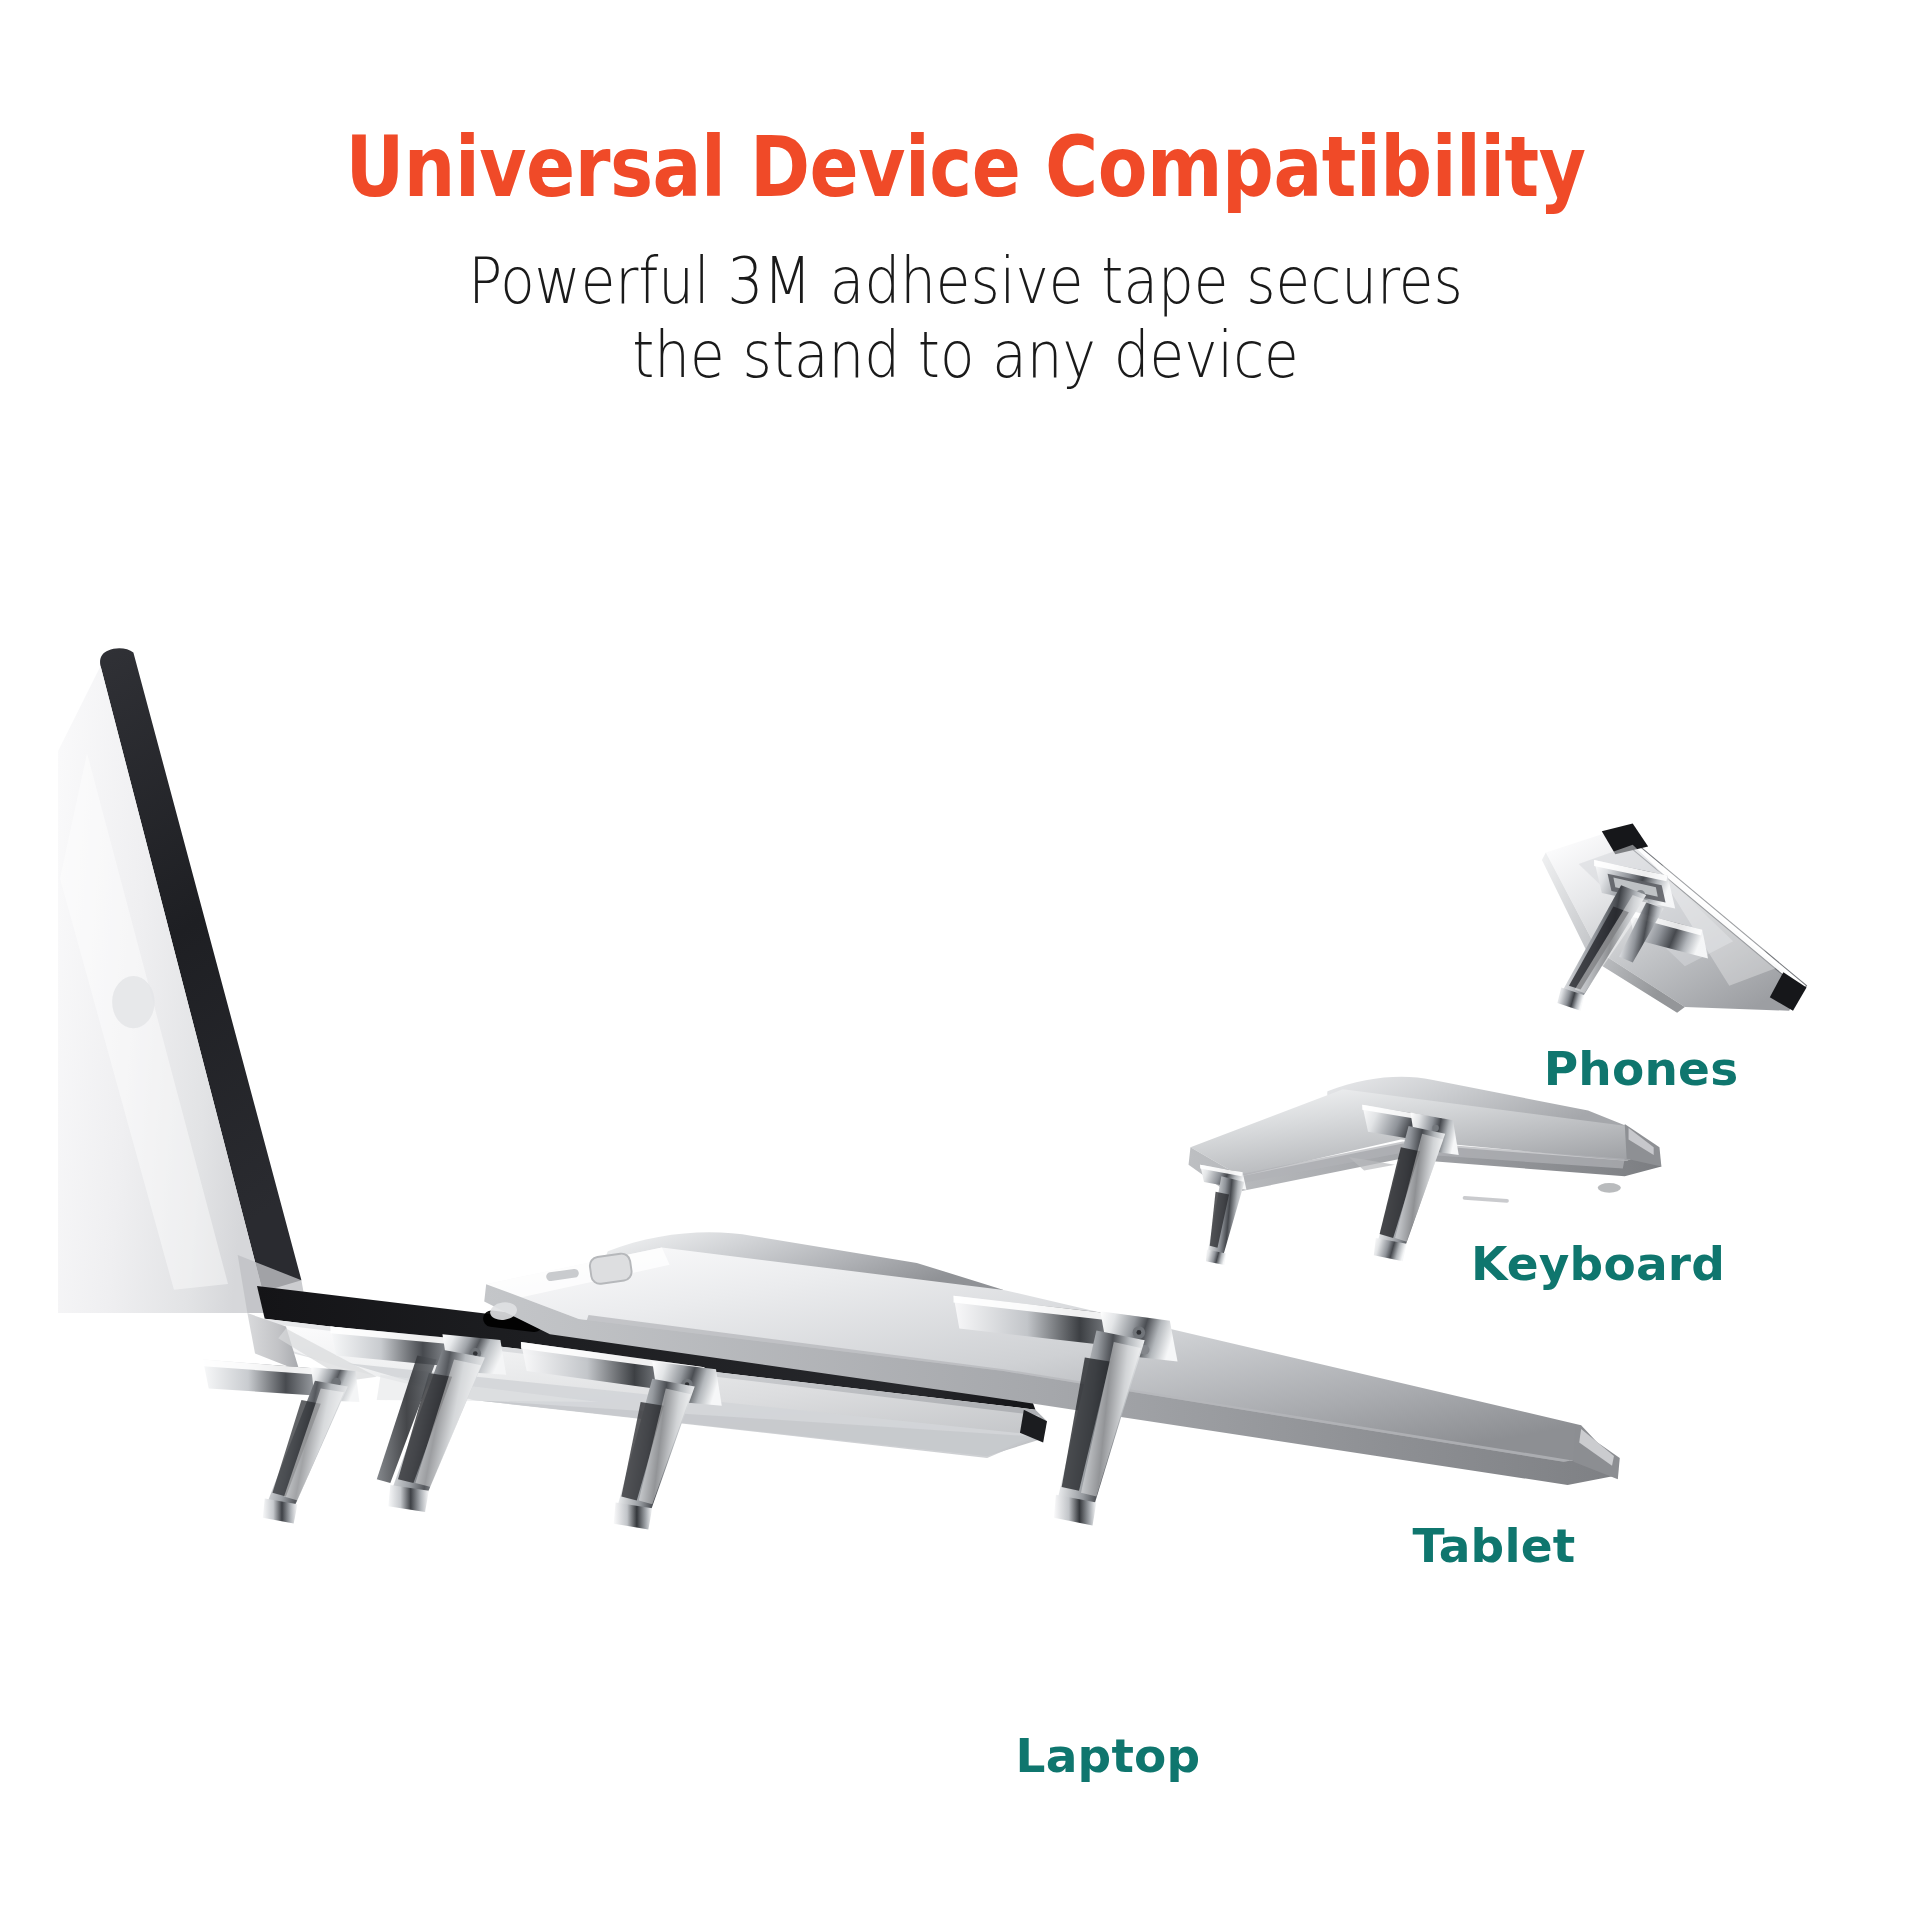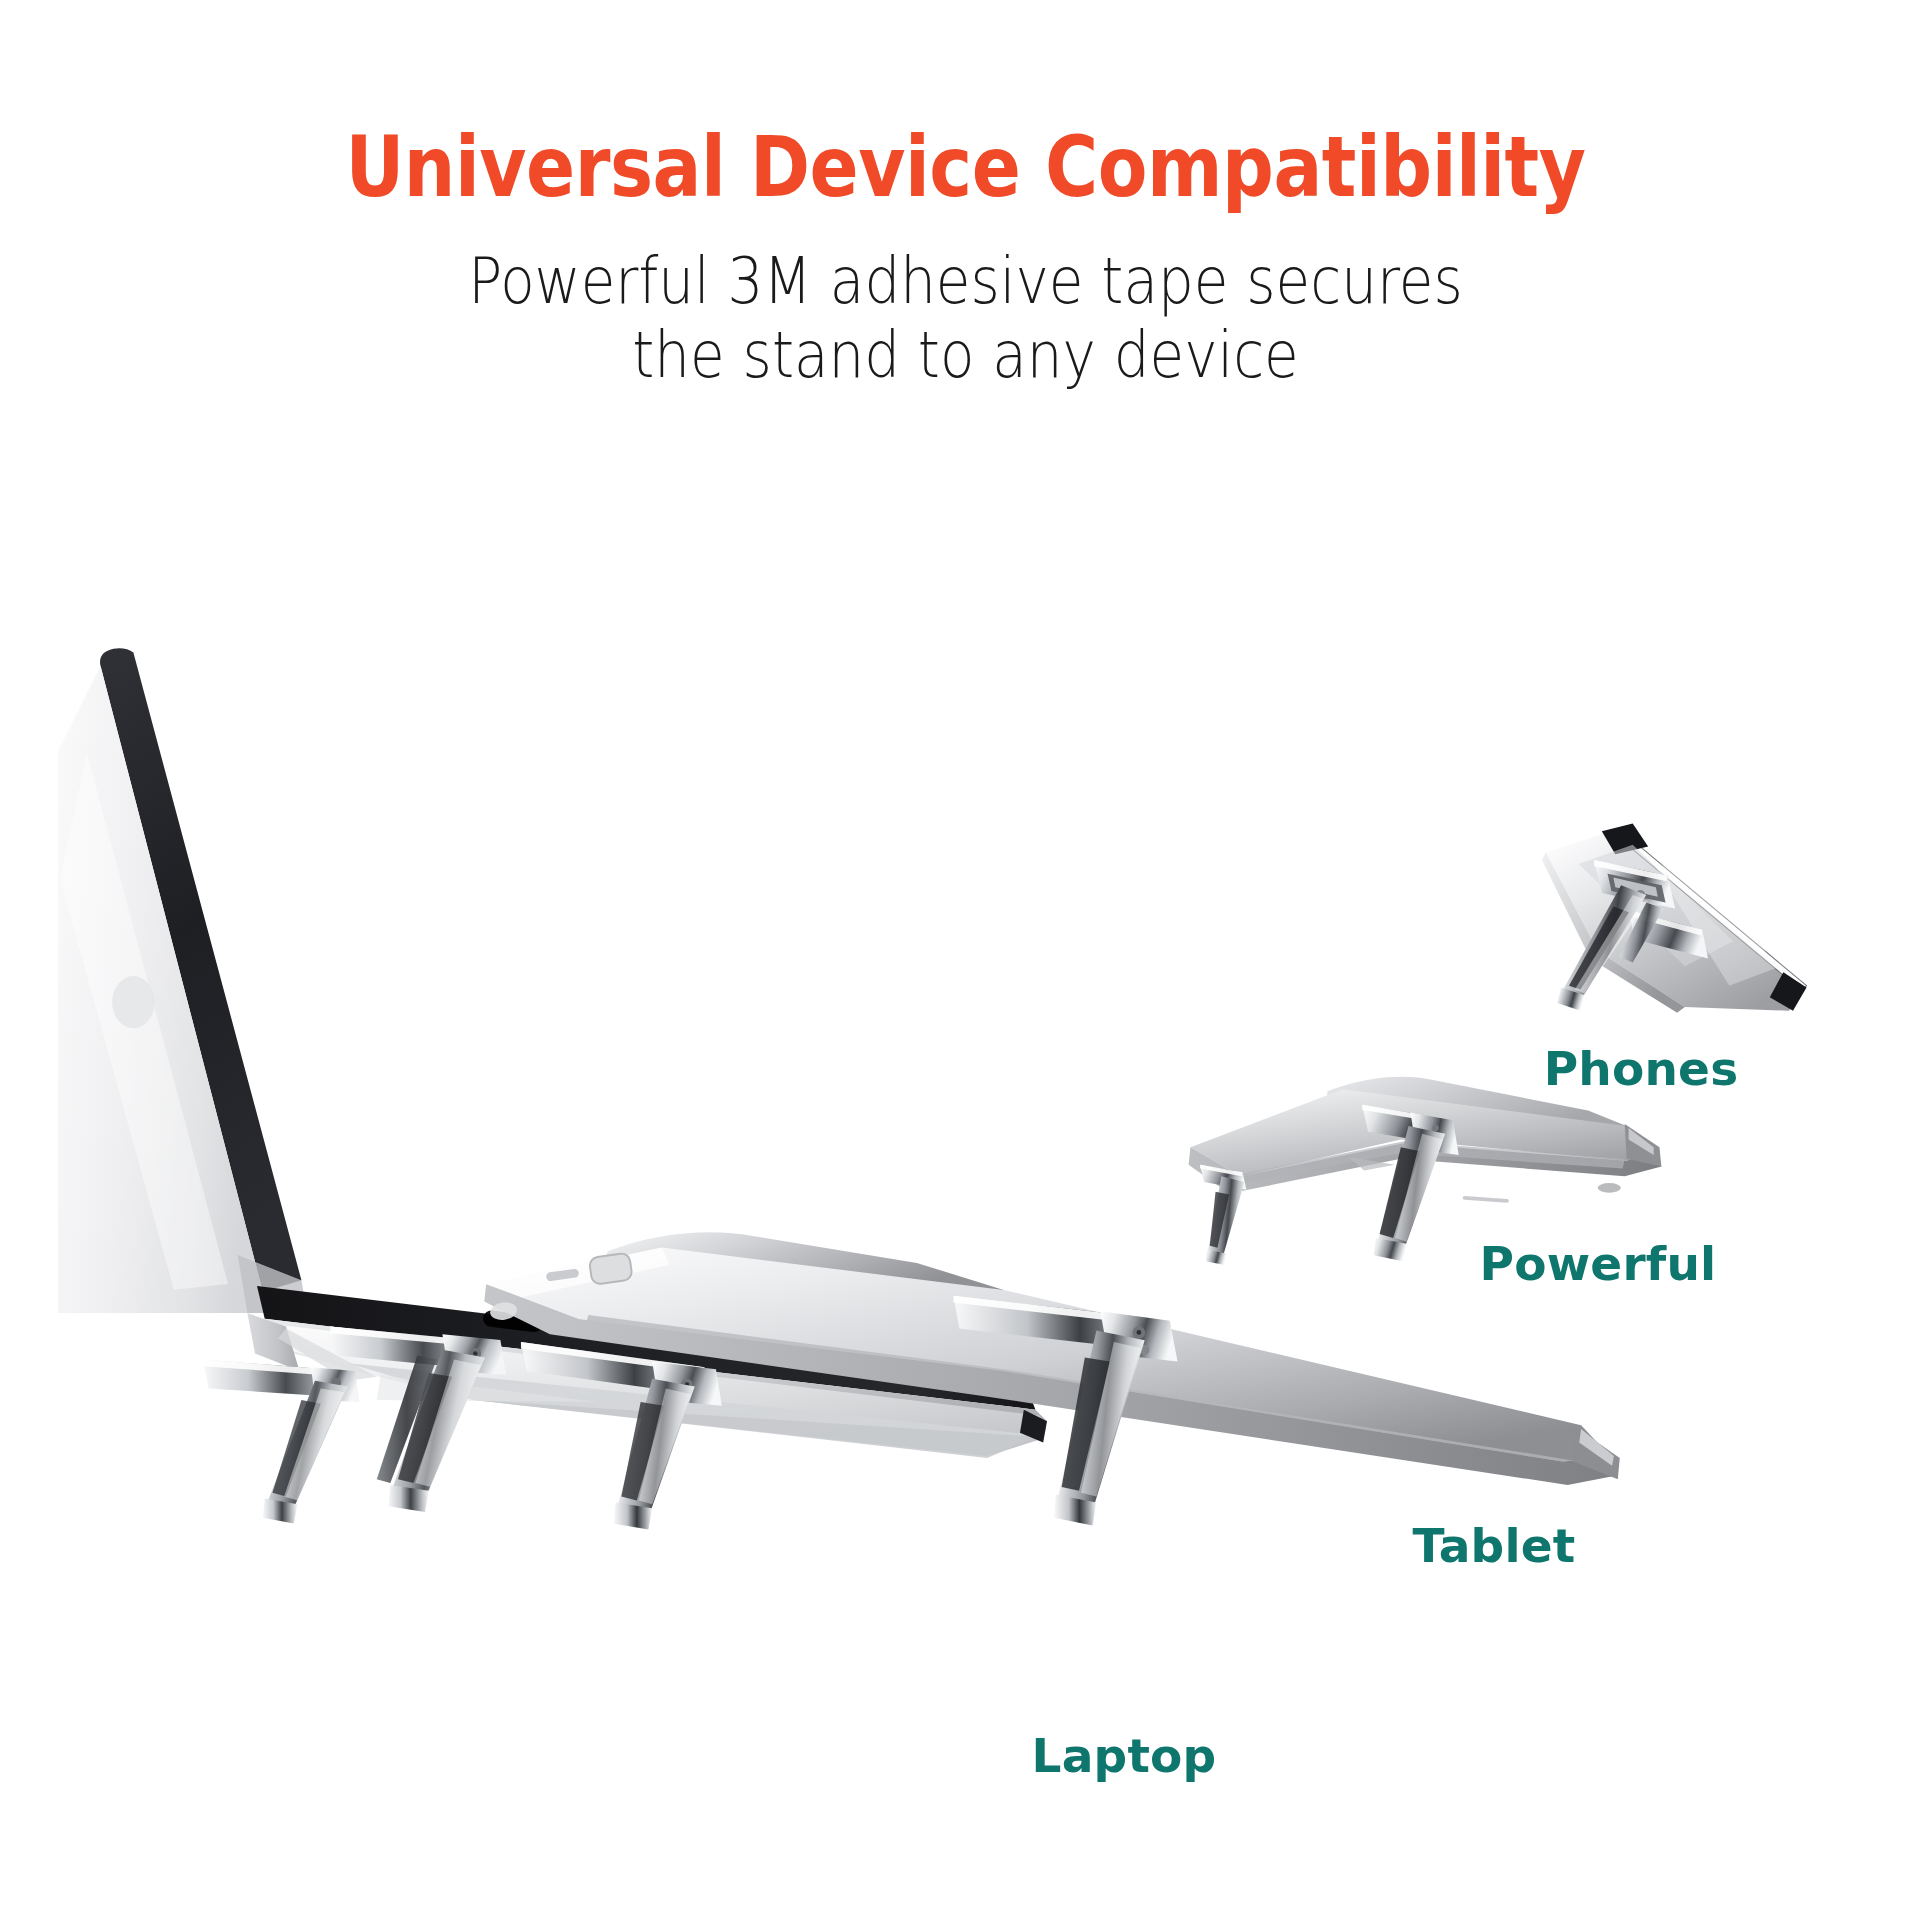--- a/index.html
+++ b/index.html
@@ -49,21 +49,21 @@
     font-family:"DejaVu Sans","Liberation Sans", sans-serif;
     font-weight:bold;
     font-size:47px;
     color:#0f766e;
     letter-spacing:0.2px;
     white-space:nowrap;
   }
   #label-phones   { left:1641px; top:1041px; transform:translateX(-50%); }
   #label-keyboard { left:1598px; top:1236px; transform:translateX(-50%); }
   #label-tablet   { left:1494px; top:1482px; transform:translateX(-50%);margin-top:36px; }
-  #label-laptop   { left:1108px; top:1728px; transform:translateX(-50%);margin-left:16px; }
+  #label-laptop   { left:1108px; top:1728px; transform:translateX(-50%); }
 
   
   .scene { position:absolute; }
   .scene svg { display:block; overflow:visible; }
 
 </style>
 </head>
 <body>
 
 <div id="page">
@@ -398,18 +398,18 @@
         <path d="M 96 92 L 112 98 L 46 194 L 36 190 Z" fill="#FFFFFF" opacity="0.42"></path>
 
         <path d="M 22 188 L 46 196 L 42 212 L 18 204 Z" fill="url(#pchrome)"></path>
 
         <path d="M 110 100 L 128 106 L 96 162 L 82 156 Z" fill="url(#pchrome)" opacity="0.92"></path>
       </g>
     </svg>
   </div>
 
   <div class="dev-label" id="label-phones">Phones</div>
-  <div class="dev-label" id="label-keyboard">Powerful</div>
+  <div class="dev-label" id="label-keyboard">Keyboard</div>
   <div class="dev-label" id="label-tablet">Tablet</div>
   <div class="dev-label" id="label-laptop">Laptop</div>
 
 </div>
 
 
 </body></html>

